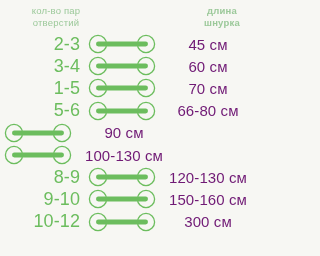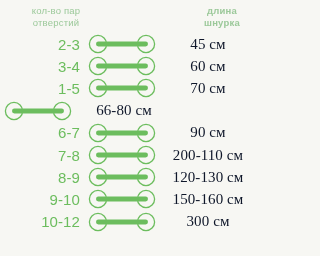--- a/index.html
+++ b/index.html
@@ -66,39 +66,38 @@
     align-items: center;
     height: 22.2px;
     width: 256px;
   }
   .c-pairs {
     width: 84px;
     text-align: right;
     padding-right: 4px;
     box-sizing: border-box;
     color: #6cbd5e;
-    font-size: 15px;
+    font-size: 18px;
     letter-spacing: 0.1px;
     white-space: nowrap;
   }
   .c-icon {
     width: 76px;
     display: flex;
     align-items: center;
     justify-content: center;
   }
   .c-len {
     width: 96px;
     text-align: center;
     box-sizing: border-box;
-    color: #0f172a;
+    color: #701a75;
     font-size: 15px;
     letter-spacing: 0.1px;
     white-space: nowrap;
-    font-family: Liberation Serif, serif;
   }
   .lace-svg {
     display: block;
   }
 </style>
 </head>
 <body>
 
 <div class="sheet">
 
@@ -146,52 +145,51 @@
         <svg class="lace-svg" width="70" height="20" viewBox="0 0 70 20">
           <circle cx="11" cy="10" r="8.6" fill="none" stroke="#6cbd5e" stroke-width="1.3"></circle>
           <circle cx="59" cy="10" r="8.6" fill="none" stroke="#6cbd5e" stroke-width="1.3"></circle>
           <rect x="9" y="7.6" width="52" height="4.8" rx="2.4" fill="#6cbd5e"></rect>
         </svg>
       </div>
       <div class="c-len">70 см</div>
     </div>
 
     <div class="row">
+      <div class="c-pairs">5-6</div>
       <div class="c-icon">
         <svg class="lace-svg" width="70" height="20" viewBox="0 0 70 20">
           <circle cx="11" cy="10" r="8.6" fill="none" stroke="#6cbd5e" stroke-width="1.3"></circle>
           <circle cx="59" cy="10" r="8.6" fill="none" stroke="#6cbd5e" stroke-width="1.3"></circle>
           <rect x="9" y="7.6" width="52" height="4.8" rx="2.4" fill="#6cbd5e"></rect>
         </svg>
       </div>
       <div class="c-len">66-80 см</div>
     </div>
 
     <div class="row">
-      <div class="c-pairs">6-7</div>
       <div class="c-icon">
         <svg class="lace-svg" width="70" height="20" viewBox="0 0 70 20">
           <circle cx="11" cy="10" r="8.6" fill="none" stroke="#6cbd5e" stroke-width="1.3"></circle>
           <circle cx="59" cy="10" r="8.6" fill="none" stroke="#6cbd5e" stroke-width="1.3"></circle>
           <rect x="9" y="7.6" width="52" height="4.8" rx="2.4" fill="#6cbd5e"></rect>
         </svg>
       </div>
       <div class="c-len">90 см</div>
     </div>
 
     <div class="row">
-      <div class="c-pairs">7-8</div>
-      <div class="c-icon">
-        <svg class="lace-svg" width="70" height="20" viewBox="0 0 70 20">
-          <circle cx="11" cy="10" r="8.6" fill="none" stroke="#6cbd5e" stroke-width="1.3"></circle>
-          <circle cx="59" cy="10" r="8.6" fill="none" stroke="#6cbd5e" stroke-width="1.3"></circle>
-          <rect x="9" y="7.6" width="52" height="4.8" rx="2.4" fill="#6cbd5e"></rect>
-        </svg>
-      </div>
-      <div class="c-len">200-110 см</div>
+      <div class="c-icon">
+        <svg class="lace-svg" width="70" height="20" viewBox="0 0 70 20">
+          <circle cx="11" cy="10" r="8.6" fill="none" stroke="#6cbd5e" stroke-width="1.3"></circle>
+          <circle cx="59" cy="10" r="8.6" fill="none" stroke="#6cbd5e" stroke-width="1.3"></circle>
+          <rect x="9" y="7.6" width="52" height="4.8" rx="2.4" fill="#6cbd5e"></rect>
+        </svg>
+      </div>
+      <div class="c-len">100-130 см</div>
     </div>
 
     <div class="row">
       <div class="c-pairs">8-9</div>
       <div class="c-icon">
         <svg class="lace-svg" width="70" height="20" viewBox="0 0 70 20">
           <circle cx="11" cy="10" r="8.6" fill="none" stroke="#6cbd5e" stroke-width="1.3"></circle>
           <circle cx="59" cy="10" r="8.6" fill="none" stroke="#6cbd5e" stroke-width="1.3"></circle>
           <rect x="9" y="7.6" width="52" height="4.8" rx="2.4" fill="#6cbd5e"></rect>
         </svg>

